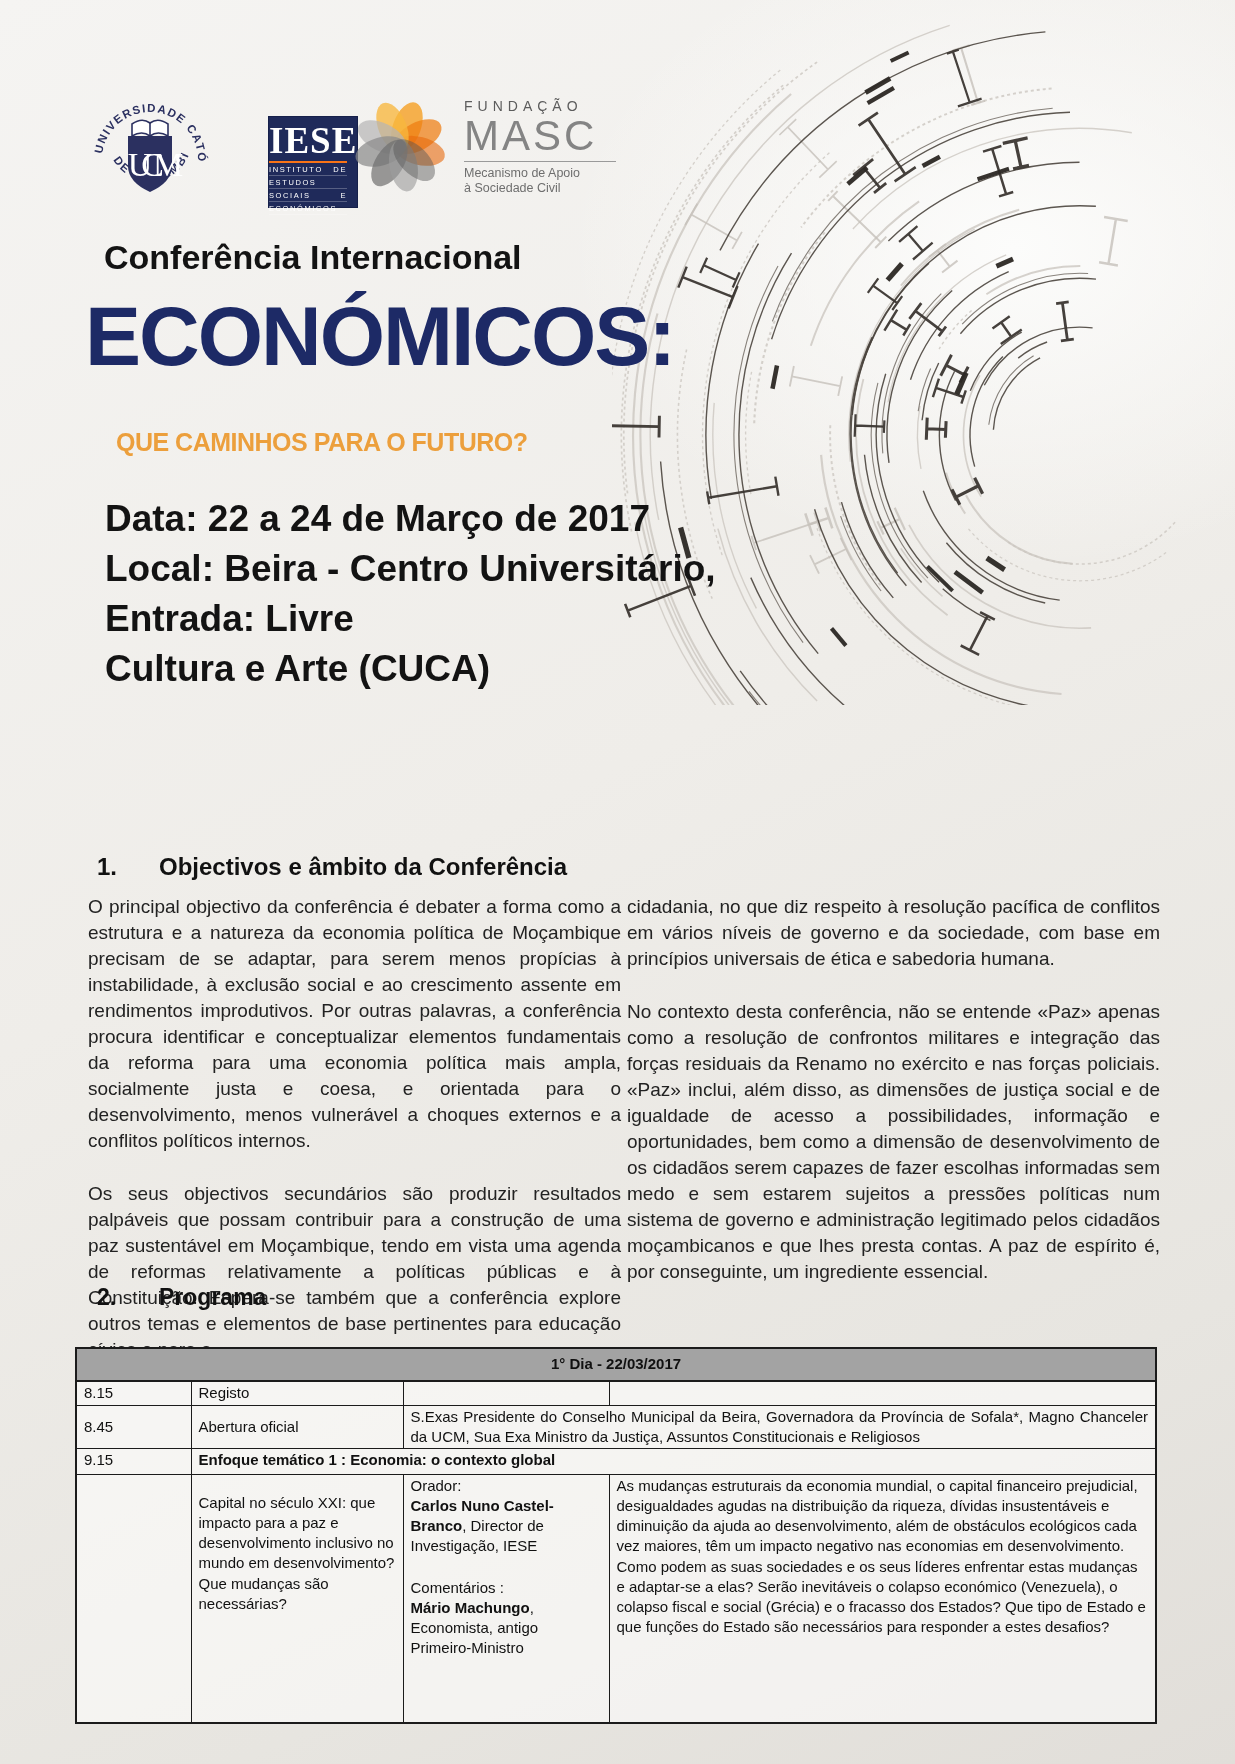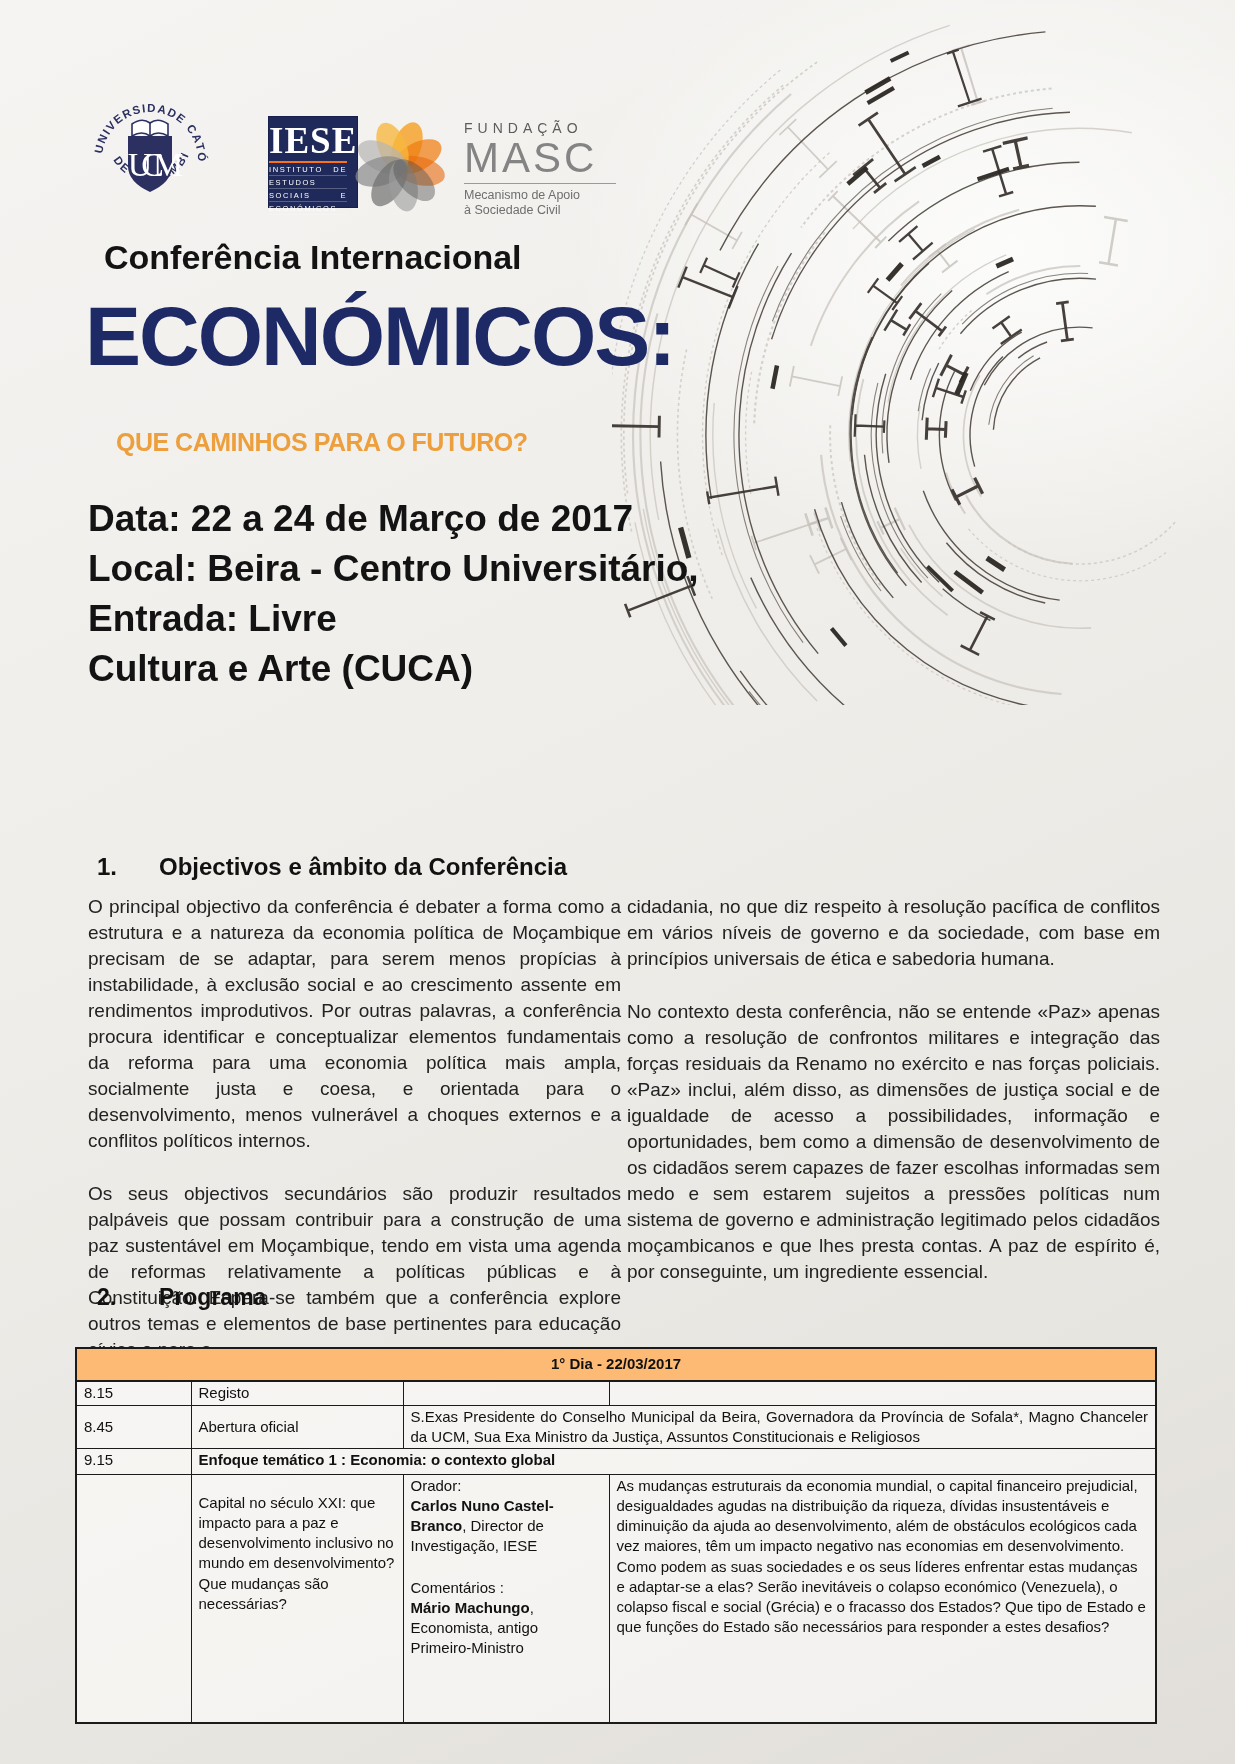--- a/index.html
+++ b/index.html
@@ -22,56 +22,56 @@
   .logo-iese{
     position:absolute;left:268px;top:116px;width:90px;height:92px;
     background:#1f2a5a;color:#fff;box-sizing:border-box;
     display:flex;flex-direction:column;align-items:flex-start;justify-content:flex-start;
     padding-top:4px;border:1px solid #16204a;
   }
   .iese-acronym{font-family:"Liberation Serif",serif;font-size:37px;font-weight:700;letter-spacing:1px;line-height:40px;}
   .iese-lines{width:78px;border-top:2px solid #f97316;}
   .iese-line{font-size:7.5px;letter-spacing:1.6px;text-align:justify;text-align-last:justify;
     border-bottom:1px solid rgba(255,255,255,.25);padding:1.5px 0;}
-  .logo-masc{position:absolute;left:350px;top:112px;display:flex;align-items:center;}
+  .logo-masc{position:absolute;left:350px;top:90px;display:flex;align-items:flex-end;}
   .masc-flower{width:100px;height:102px;}
   .masc-text{margin-left:14px;padding-top:8px;}
   .masc-foundation{font-size:14px;letter-spacing:5px;color:#5c5c5c;}
   .masc-acronym{font-size:42px;line-height:44px;letter-spacing:3px;color:#848484;font-weight:400;}
   .masc-divider{width:152px;height:1px;background:#9a9a9a;margin:3px 0 4px 0;}
   .masc-tagline{font-size:12.5px;line-height:15px;color:#6e6e6e;}
 
   
   .kicker{position:absolute;left:104px;top:238px;font-size:34px;font-weight:700;color:#131313;z-index:2;}
   .main-title{position:absolute;left:85px;top:288px;font-size:84px;font-weight:700;
     letter-spacing:-2px;color:#1d2a66;z-index:2;}
   .subtitle{position:absolute;left:88px;top:428px;font-size:25px;font-weight:700;
     letter-spacing:-.5px;color:#ec9f3c;z-index:2;margin-left:28px;}
-  .info-block{position:absolute;left:88px;top:494px;font-size:37px;font-weight:700;
+  .info-block{position:absolute;left:105px;top:494px;font-size:37px;font-weight:700;
     line-height:50px;color:#131313;z-index:2;}
 
   
   .sec-heading{position:absolute;display:flex;z-index:2;font-weight:700;color:#111;}
   .sec1{left:97px;top:853px;font-size:24px;}
   .sec2{left:97px;top:1284px;font-size:23px;}
   .sec-num{width:62px;}
 
   
   .col{position:absolute;top:894px;width:533px;font-size:19px;line-height:26px;
     text-align:justify;color:#222;z-index:2;}
   .col-left{left:88px;}
   .col-right{left:627px;}
   .col p{margin:0 0 27px 0;}
 
   
   .prog-table{position:absolute;left:75px;top:1347px;width:1080px;z-index:2;
     border-collapse:collapse;font-size:15px;line-height:1.34;color:#111;
     border:2px solid #1b1b1b;table-layout:fixed;background:rgba(255,255,255,.55);}
   .prog-table td{border:1px solid #1b1b1b;padding:1px 7px;vertical-align:top;overflow:hidden;}
-  td.day-header{background:#fdba74;text-align:center;font-weight:700;height:29px;
+  td.day-header{background:#a3a3a3;text-align:center;font-weight:700;height:29px;
     vertical-align:middle;border-bottom:2px solid #1b1b1b;}
   td.time{vertical-align:middle;}
   tr.r1 td{height:21px;}
   tr.r2 td{height:39px;}
   tr.r3 td{height:23px;}
   tr.r4 td{height:47px;}
   tr.r5 td{height:228px;}
   .justified{text-align:justify;}
   .bold{font-weight:700;}
   .topic-cell{padding-top:18px !important;}

